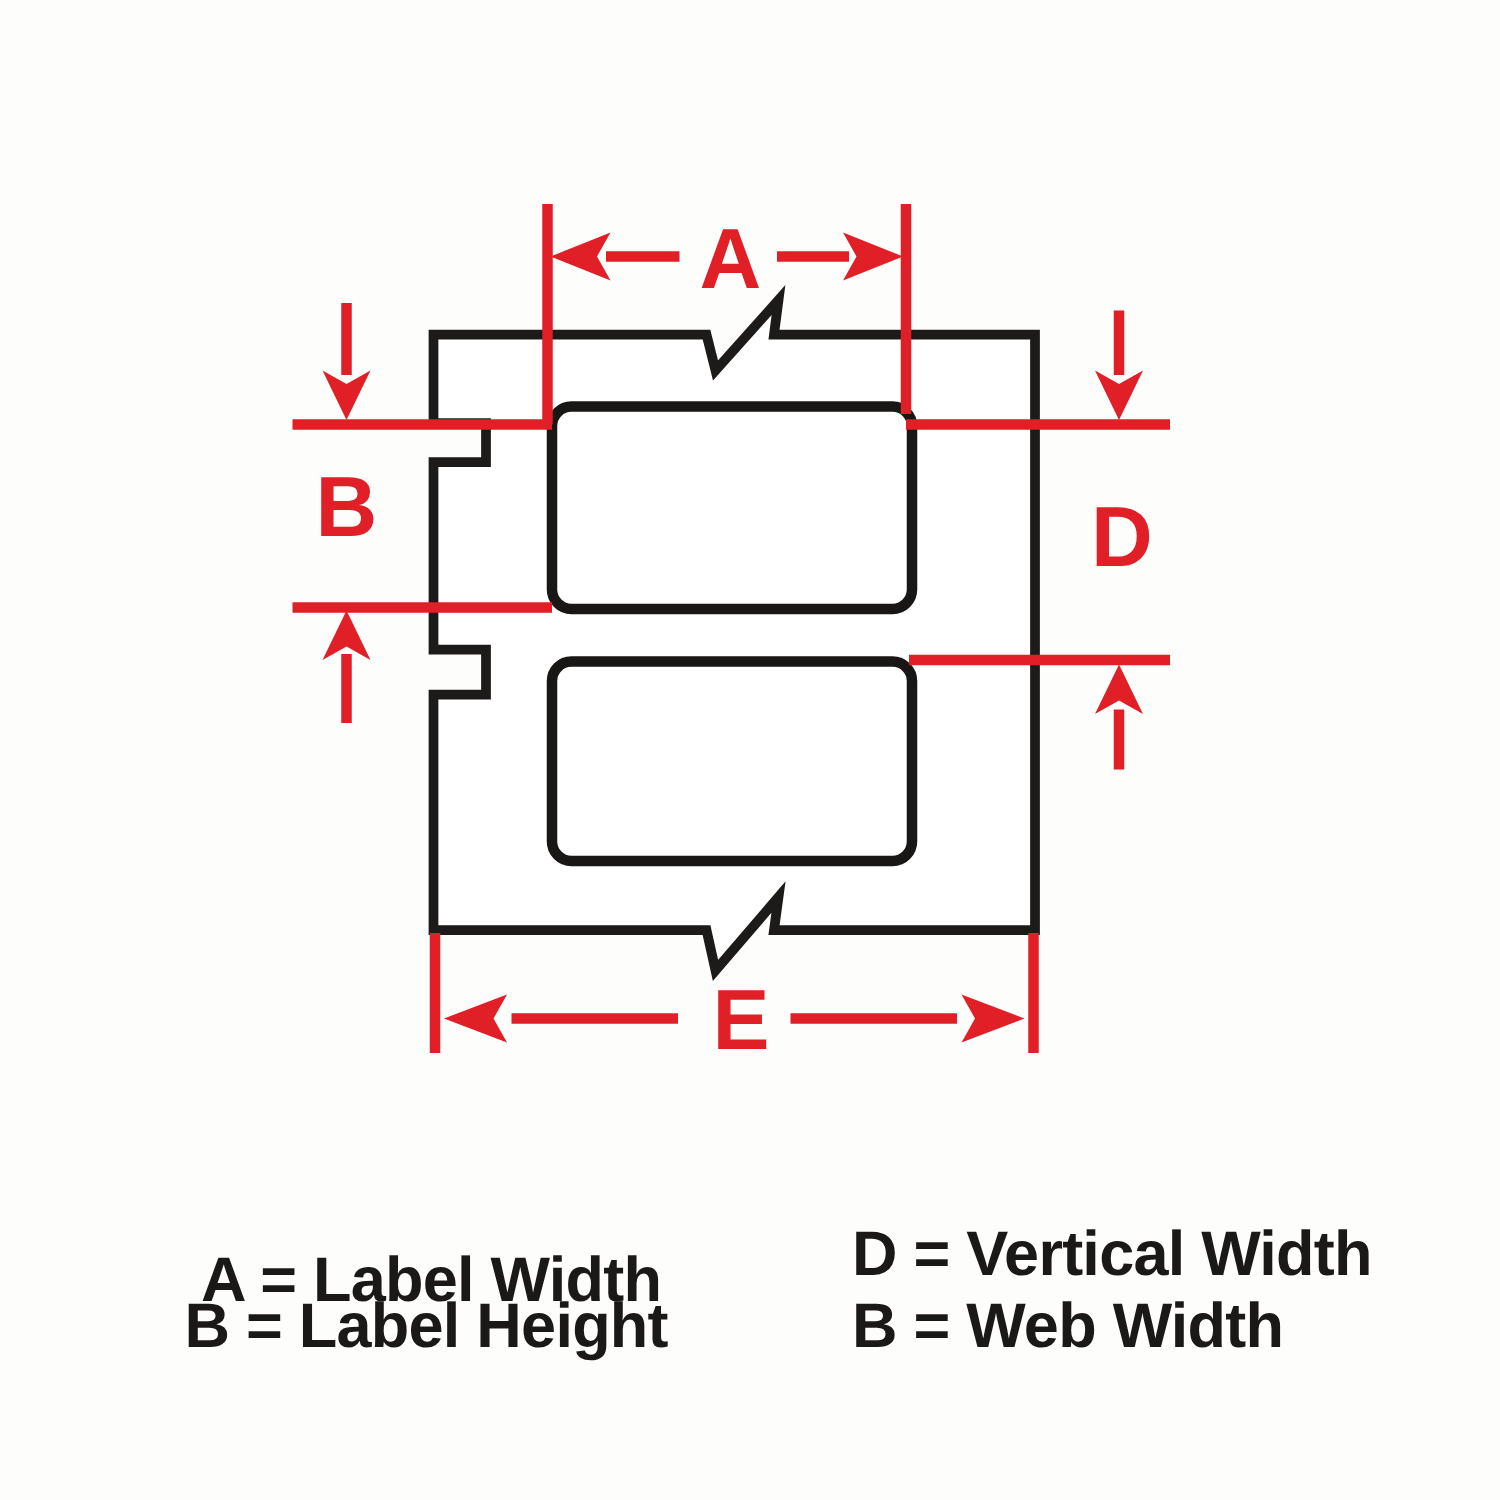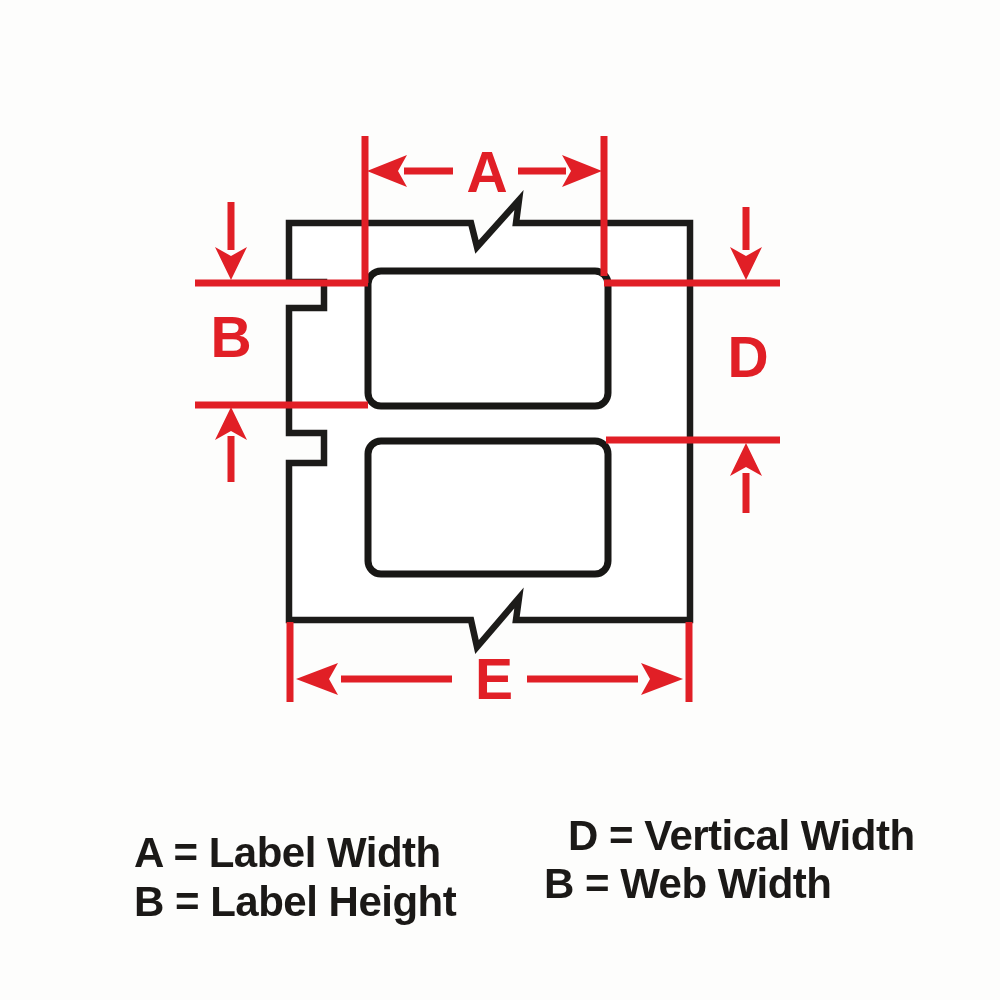--- a/index.html
+++ b/index.html
@@ -43,23 +43,23 @@
     position: absolute;
     font-family: "Liberation Sans", sans-serif;
     font-weight: 700;
     font-size: 42px;
     letter-spacing: -0.5px;
     color: #1b1917;
     white-space: nowrap;
     line-height: 1.15;
   }
   .li-1 { left: 134px; top: 812px; margin-top: 17px; }
-  .li-2 { left: 134px; top: 860px; margin-top: 18px; }
+  .li-2 { left: 123px; top: 860px; }
   .li-3 { left: 568px; top: 812px; }
-  .li-4 { left: 544px; top: 860px; text-align: right; }
+  .li-4 { left: 568px; top: 860px; text-align: right; }
 </style>
 </head>
 <body>
 
 <div class="stage">
 
   <svg class="diagram" width="1000" height="1000" viewBox="0 0 1000 1000">
 
     <path class="web" d="M289 223 H471 L477 247 L519 200 L516 223 H690 V620 H516 L519 598 L477 647 L471 620
              H289 V463 H324 V433 H289 V308 H324 V282 H289 Z"></path>

